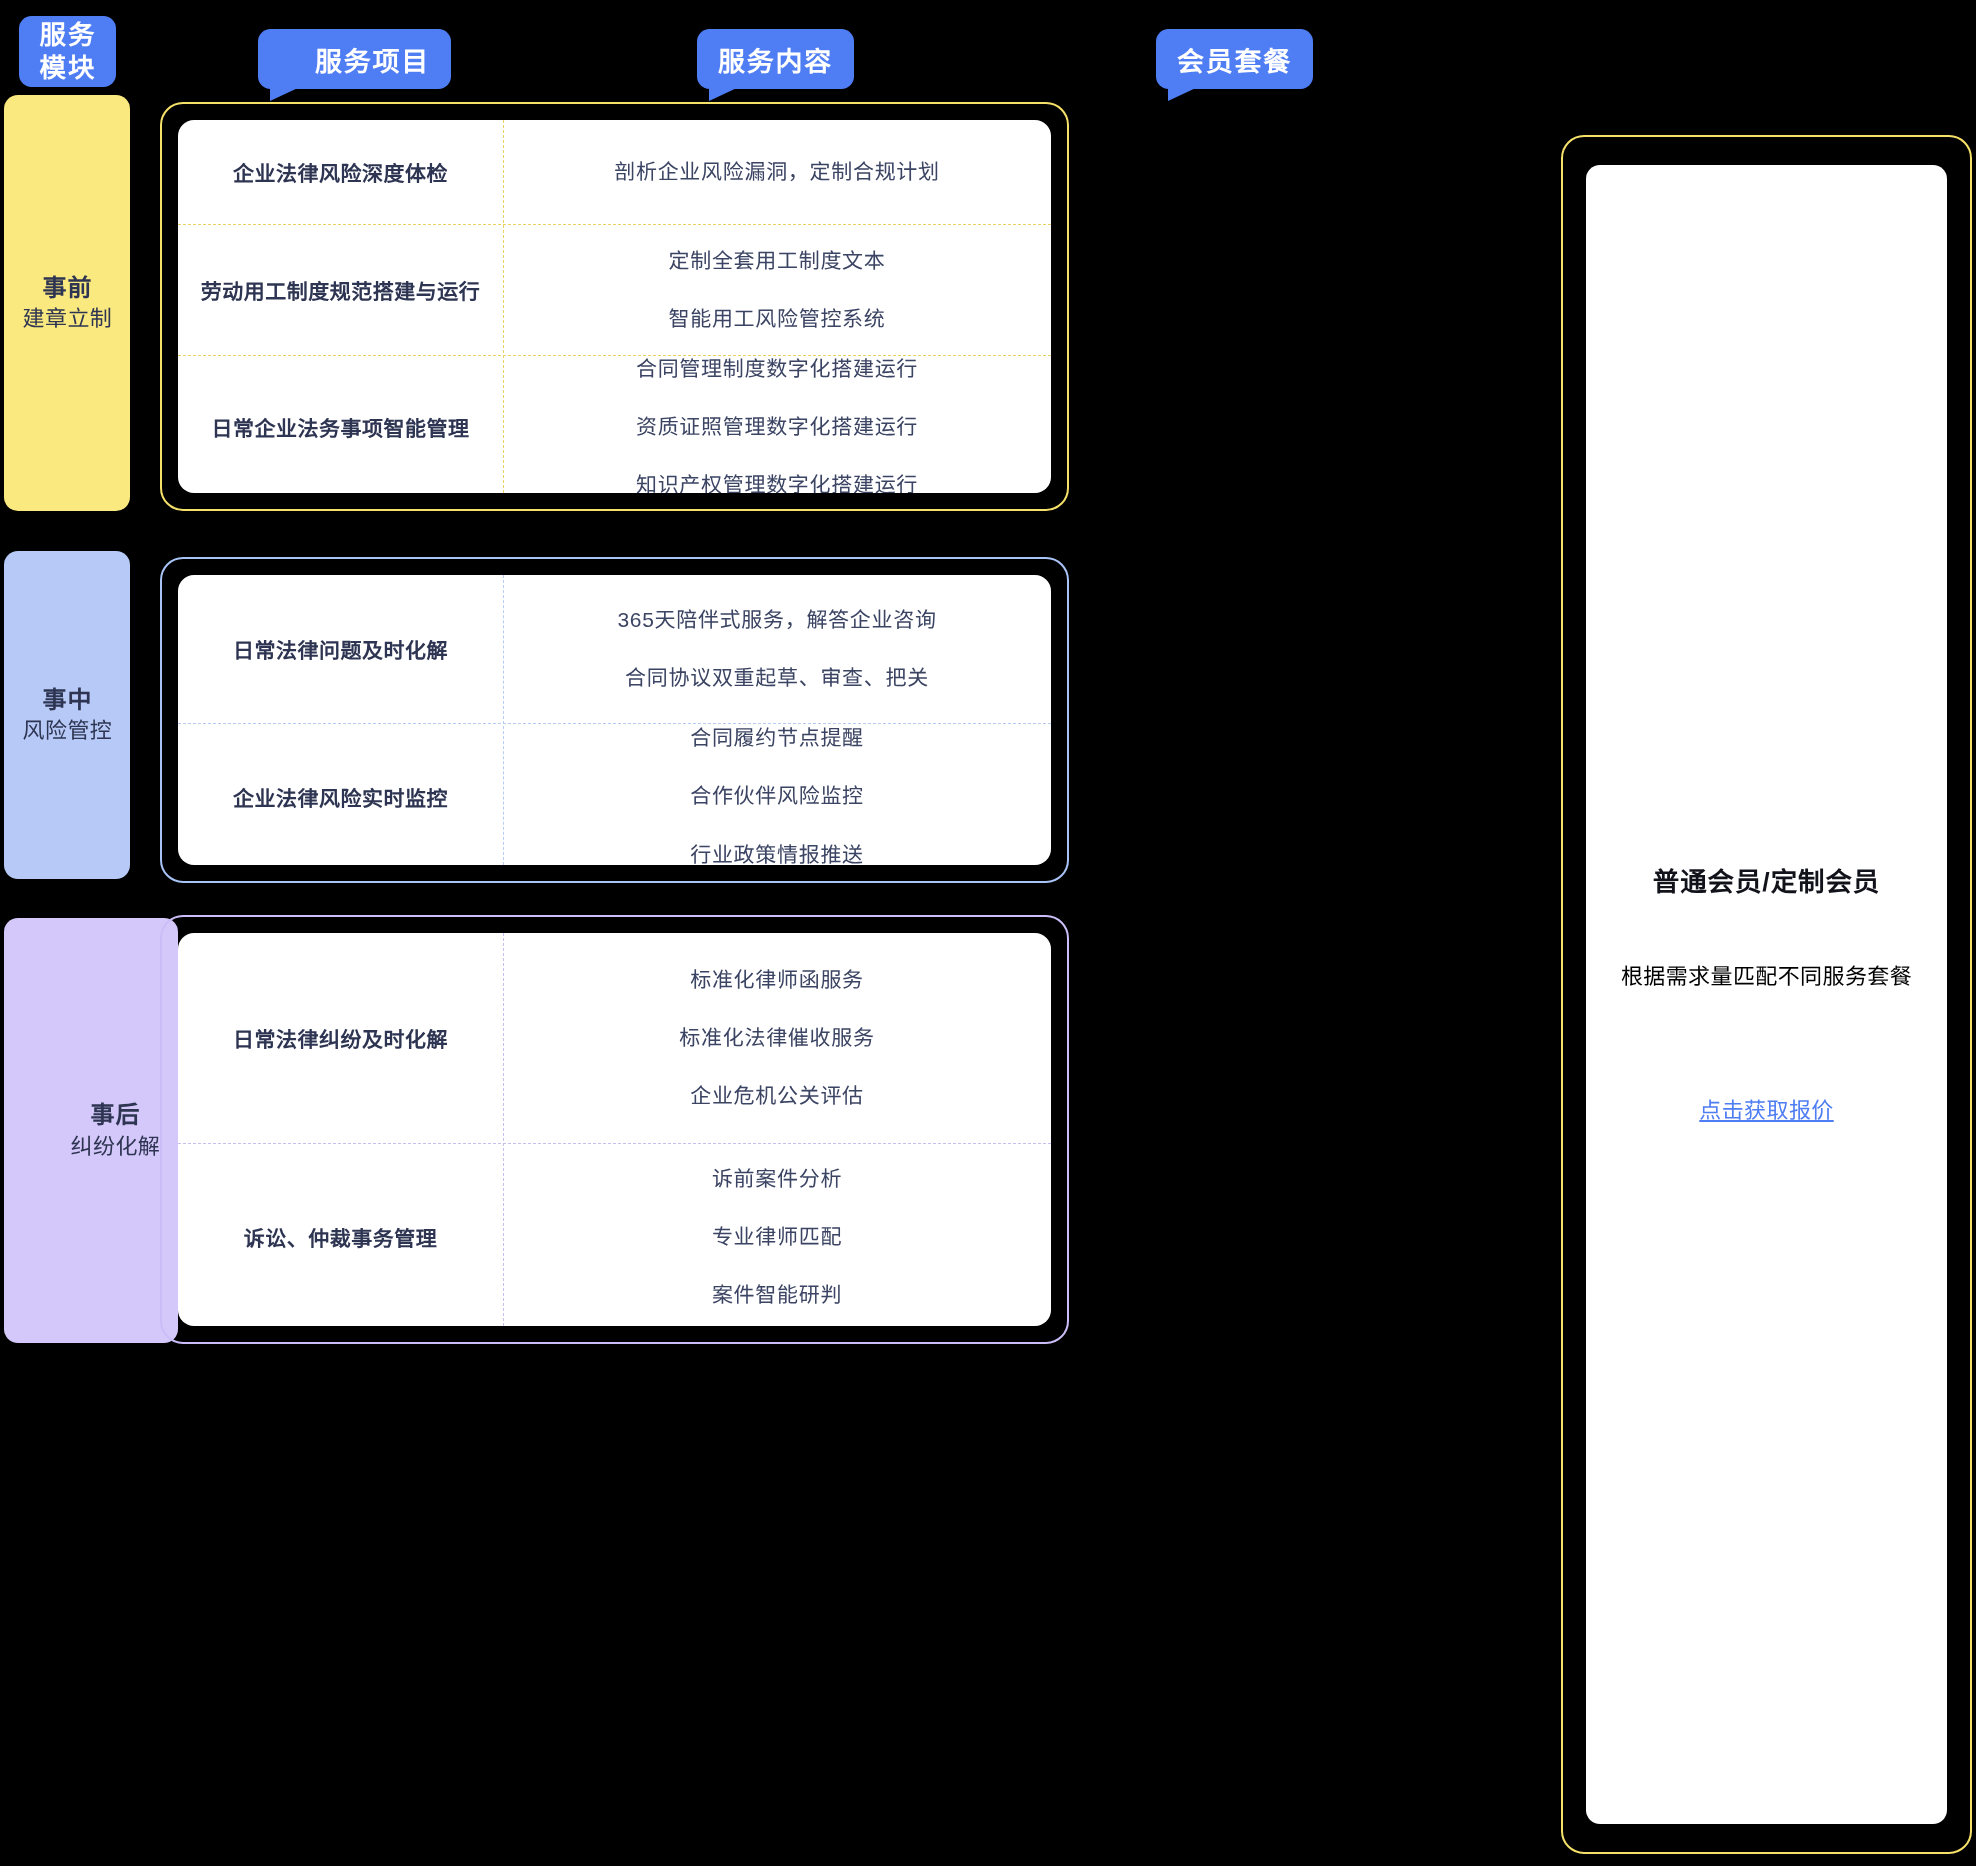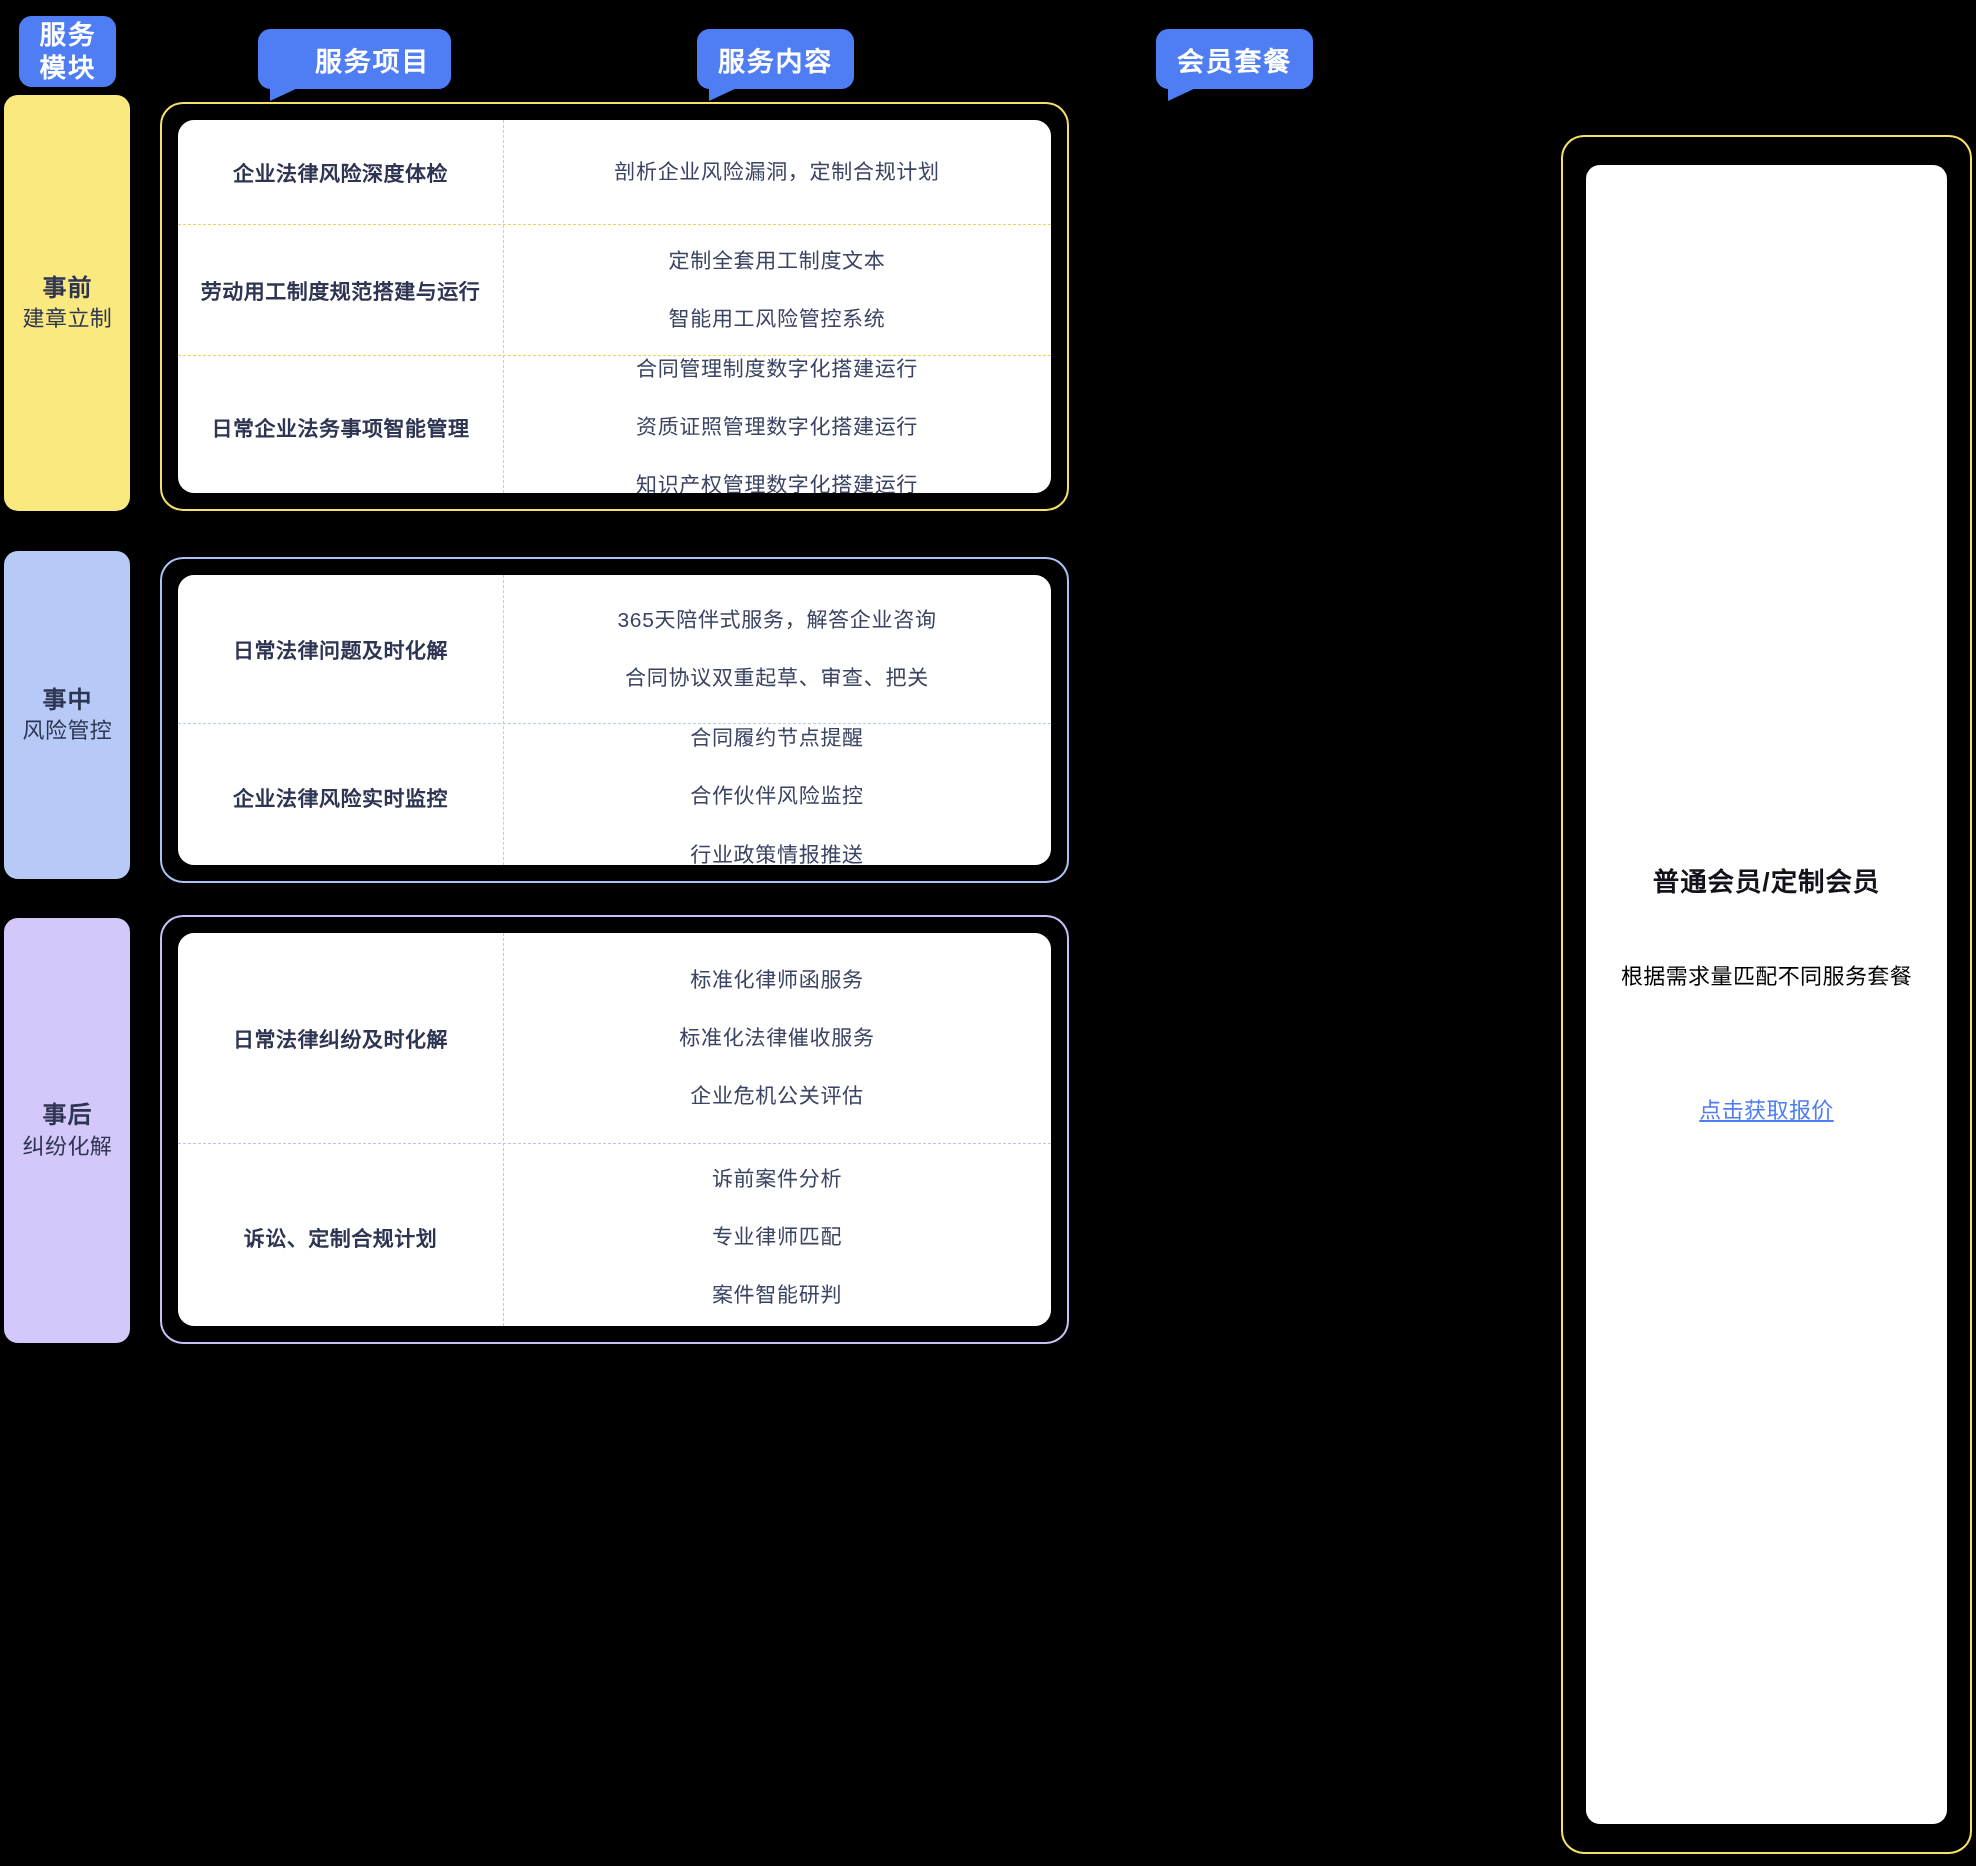--- a/index.html
+++ b/index.html
@@ -88,21 +88,21 @@
     letter-spacing: 0.9px;
   }
   .module-block .m-sub {
     font-size: 22px;
     font-weight: normal;
     line-height: 1.35;
     letter-spacing: 0.4px;
   }
   #module-pre  { top: 95px;  height: 416px; background: #fae97f; }
   #module-mid  { top: 551px;  height: 328px; background: #b7caf7; }
-  #module-post { top: 918px; height: 425px; background: #d4c8fa; }
+  #module-post { top: 918px; height: 425px; background: #d4c8fa; padding-left: 48px; }
 
   
   .card-frame {
     position: absolute;
     left: 160px;
     width: 909px;
     border-radius: 23px;
     border: 2.6px solid transparent;
     box-sizing: border-box;
     padding: 16px;
@@ -327,21 +327,21 @@
       <div class="row r1">
         <div class="cell-item">日常法律纠纷及时化解</div>
         <div class="cell-content">
           <div class="line">标准化律师函服务</div>
           <div class="line">标准化法律催收服务</div>
           <div class="line">企业危机公关评估</div>
         </div>
       </div>
 
       <div class="row r2">
-        <div class="cell-item">诉讼、定制合规计划</div>
+        <div class="cell-item">诉讼、仲裁事务管理</div>
         <div class="cell-content">
           <div class="line">诉前案件分析</div>
           <div class="line">专业律师匹配</div>
           <div class="line">案件智能研判</div>
         </div>
       </div>
     </div>
   </div>
 
   <div id="member-frame">

